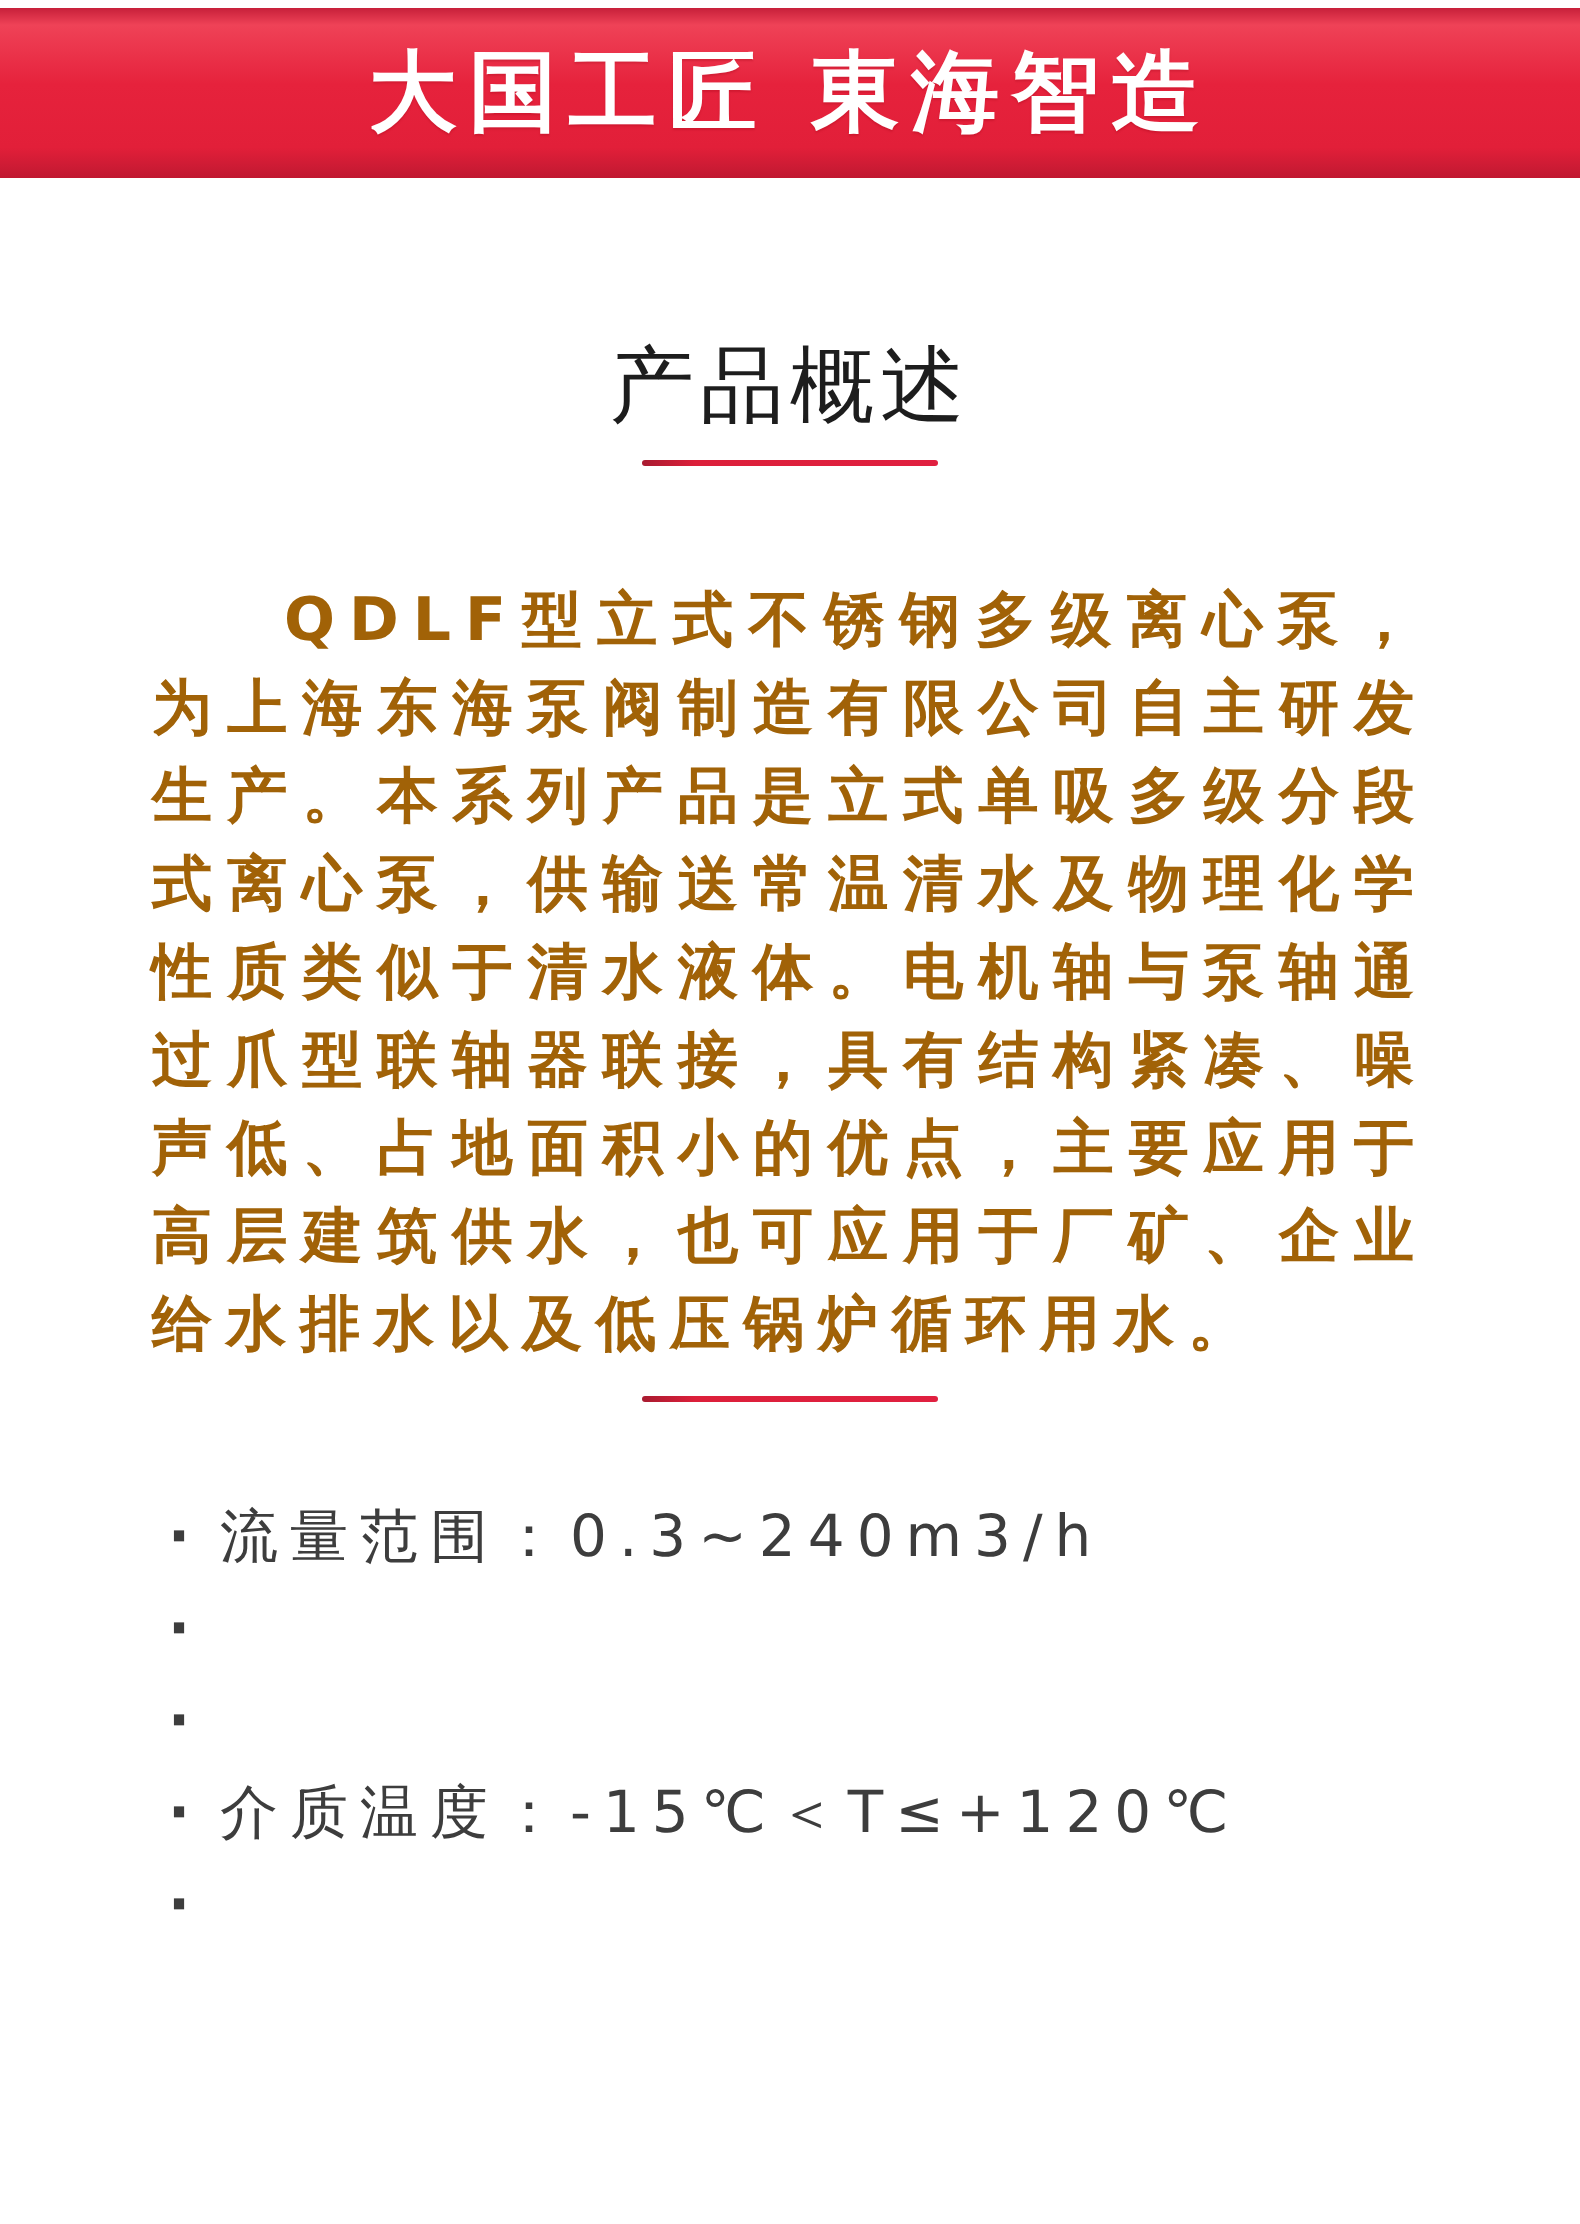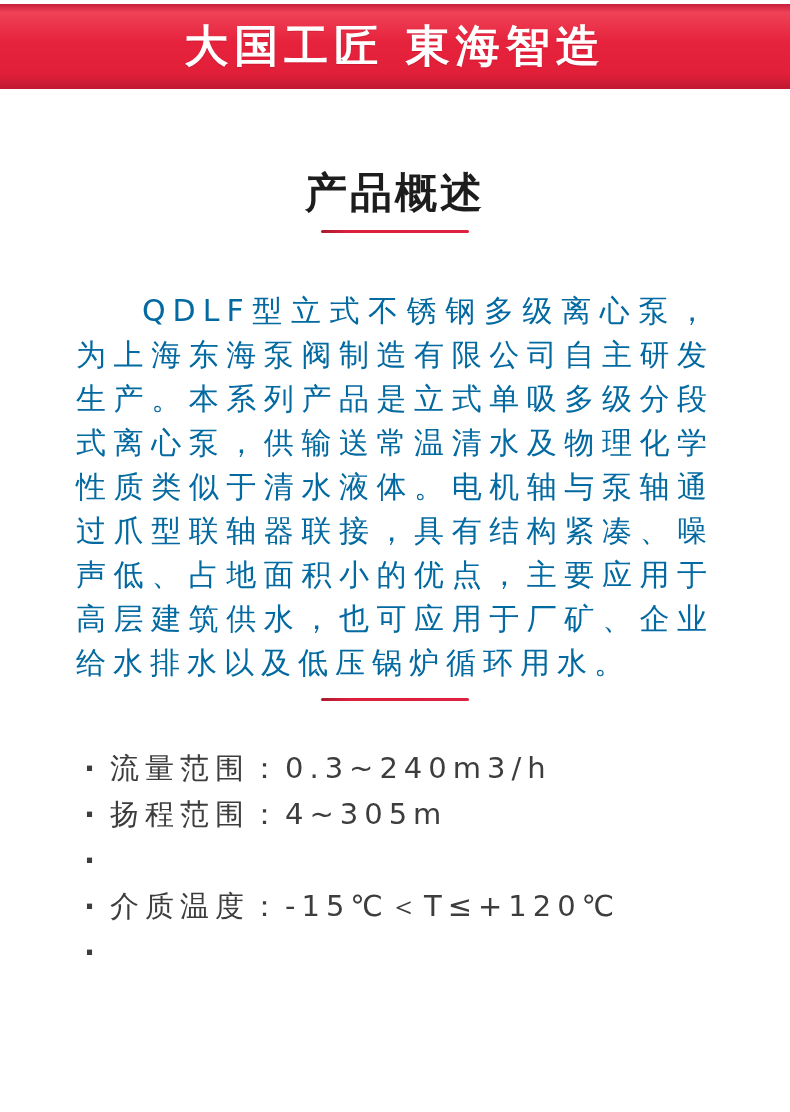--- a/index.html
+++ b/index.html
@@ -33,21 +33,21 @@
     font-weight: 700;
     letter-spacing: 6px;
     white-space: pre;
     text-shadow: 0 1px 1px rgba(150,0,20,0.25);
   }
 
   
   .section-title {
     text-align: center;
     font-size: 42px;
-    font-weight: 700;
+    font-weight: 400;
     color: #1d1d1d;
     letter-spacing: 3px;
     line-height: 48px;
   }
   .title-overview { margin-top: 80px; }
   .title-conditions { margin-top: 54px; }
   .title-underline {
     width: 148px;
     height: 3px;
     margin: 13px auto 0 auto;
@@ -55,23 +55,24 @@
     border-radius: 2px;
   }
 
   
   .overview-paragraph {
     width: 638px;
     margin: 56px auto 0 auto;
     font-size: 30px;
     line-height: 44px;
     letter-spacing: 7px;
-    color: #0369a1;
+    color: #a16207;
     text-align: justify;
     text-indent: 66px;
+    font-weight: bold;
   }
 
   
   .cond-list {
     margin: 44px 0 0 84px;
   }
   .cond-item {
     display: flex;
     align-items: flex-start;
     font-size: 29px;
@@ -103,21 +104,20 @@
 <section>
   <div class="title-underline"></div>
 
   <div class="cond-list">
     <div class="cond-item">
       <span class="cond-bullet">·</span>
       <span class="cond-text">流量范围：0.3~240m3/h</span>
     </div>
     <div class="cond-item">
       <span class="cond-bullet">·</span>
-      <span class="cond-text">扬程范围：4~305m</span>
     </div>
     <div class="cond-item">
       <span class="cond-bullet">·</span>
     </div>
     <div class="cond-item">
       <span class="cond-bullet">·</span>
       <span class="cond-text">介质温度：-15℃＜T≤+120℃</span>
     </div>
     <div class="cond-item">
       <span class="cond-bullet">·</span>

